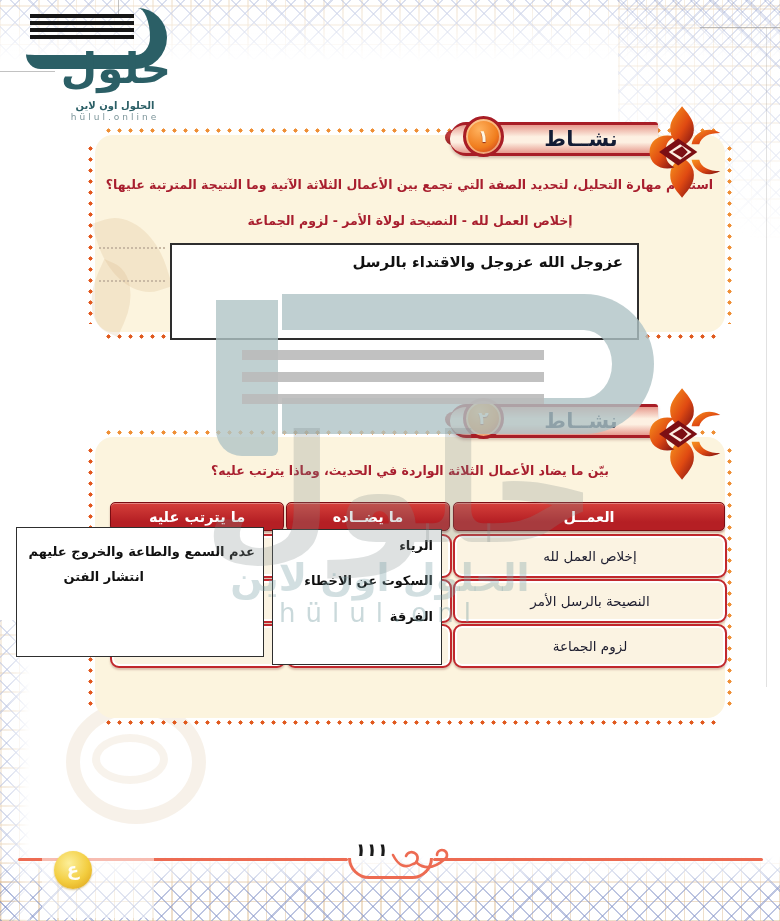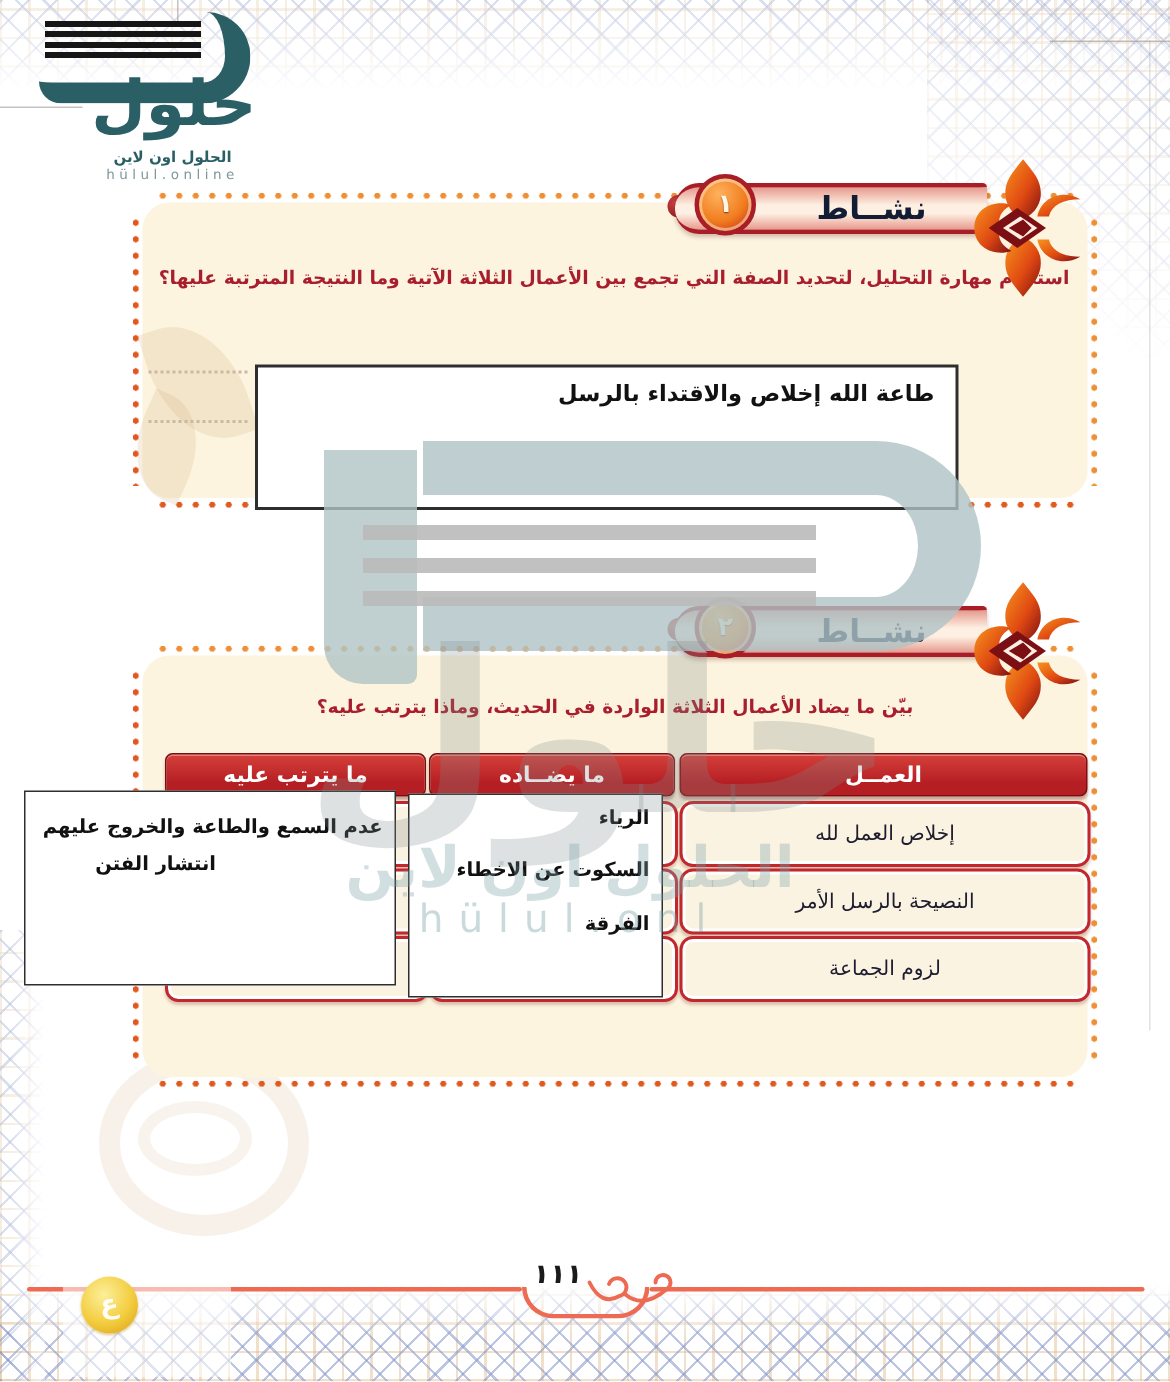--- a/index.html
+++ b/index.html
@@ -202,20 +202,21 @@
   </div>
 
   <div class="activity-box box-1">
     <div class="dots-h dots-top"></div>
     <div class="dots-h dots-bottom"></div>
     <div class="dots-v dots-left"></div>
     <div class="dots-v dots-right"></div>
     <div class="leaf leaf-1"></div>
     <div class="leaf leaf-2"></div>
     <div class="question q1">استخدم مهارة التحليل، لتحديد الصفة التي تجمع بين الأعمال الثلاثة الآتية وما النتيجة المترتبة عليها؟</div>
+    <div class="question" style="top:72px;">إخلاص العمل لله - النصيحة لولاة الأمر - لزوم الجماعة</div>
     <div class="ans-dotline" style="top:112px;"></div>
     <div class="ans-dotline" style="top:145px;"></div>
   </div>
 
   <div class="banner banner-1">
     <div class="banner-knob"></div>
     <div class="banner-bar"></div>
     <div class="banner-title">نشــاط</div>
     <div class="banner-circle">
       <span class="banner-num">١</span>
@@ -233,21 +234,21 @@
       <path d="M10 50 C10 36 24 30 36 34 C28 38 26 44 28 50 C26 56 28 62 36 66 C24 70 10 64 10 50Z" fill="url(#g1)"></path>
       <path d="M84 30 C70 22 56 30 54 42 L62 42 C64 34 72 30 84 30Z" fill="url(#g1)"></path>
       <path d="M84 70 C70 78 56 70 54 58 L62 58 C64 66 72 70 84 70Z" fill="url(#g1)"></path>
       <path d="M20 50 L40 36 L60 50 L40 64 Z" fill="#7c0f14"></path>
       <path d="M30 50 L42 42 L54 50 L42 58 Z" fill="#fdeee2"></path>
       <path d="M34 50 L44 44 L50 50 L44 56 Z" fill="#7c0f14"></path>
     </svg>
   </div>
 
   <div class="white-box wb-1">
-    <div class="line">طاعة الله إخلاص والاقتداء بالرسل</div>
+    <div class="line">عزوجل الله عزوجل والاقتداء بالرسل</div>
   </div>
   <div class="pencil-tip"></div>
   <div class="pencil-point"></div>
 
   <div class="activity-box box-2">
     <div class="dots-h dots-top"></div>
     <div class="dots-h dots-bottom"></div>
     <div class="dots-v dots-left"></div>
     <div class="dots-v dots-right"></div>
     <div class="question q2a">بيّن ما يضاد الأعمال الثلاثة الواردة في الحديث، وماذا يترتب عليه؟</div>

